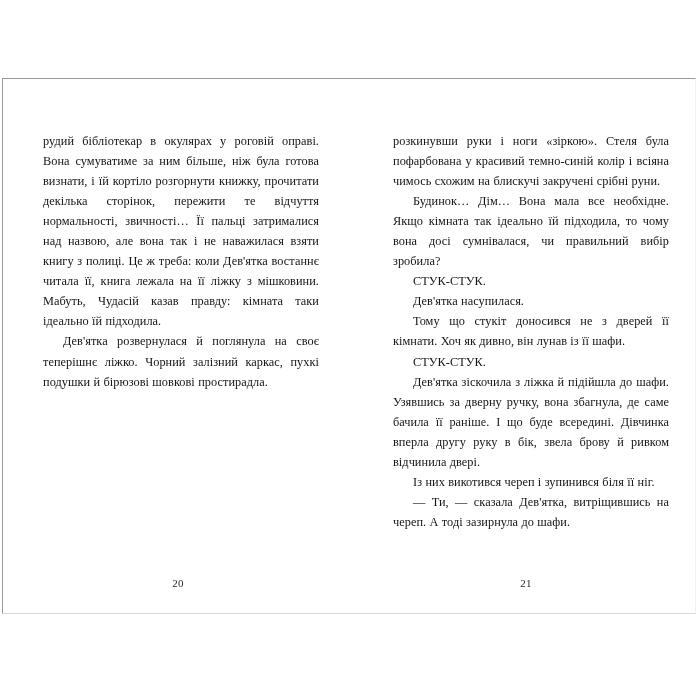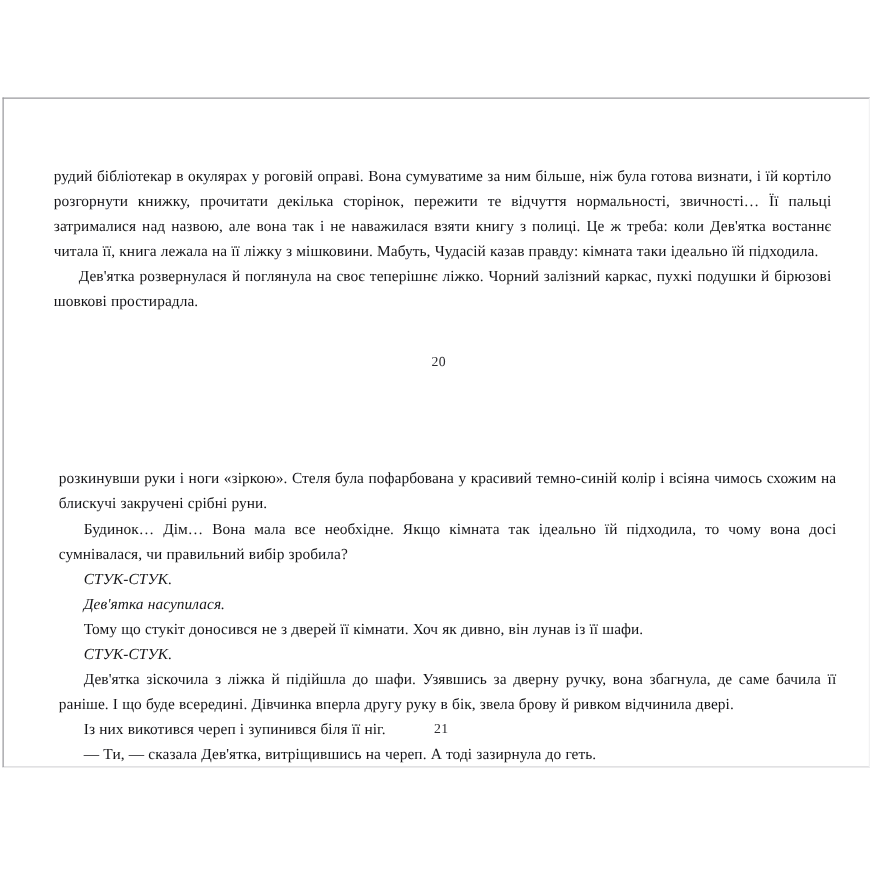--- a/index.html
+++ b/index.html
@@ -30,21 +30,21 @@
     top: 78px;
     width: 694px;
     height: 536px;
     background: #ffffff;
     border-top: 1px solid #9a9a9e;
     border-left: 1px solid #9a9a9e;
     border-bottom: 1px solid #d8d8da;
     border-right: 1px solid #f2f2f3;
     box-sizing: border-box;
     display: flex;
-    flex-direction: column;
+    flex-direction: row;
     justify-content: flex-end;
   }
 
   .page {
     position: relative;
     box-sizing: border-box;
     flex: 1 1 50%;
     height: 100%;
   }
 
@@ -63,21 +63,21 @@
     font-size: 12.3px;
     line-height: 20.05px;
     color: #141417;
     letter-spacing: 0.05px;
     word-spacing: 0.2px;
     hyphens: manual;
     -webkit-hyphens: manual;
   }
   p.para.indent   { text-indent: 20px; }
   p.para.noindent { text-indent: 0; }
-  p.para.last     { text-align-last: left; font-style: italic; }
+  p.para.last     { text-align-last: left; }
   p.para.italic   { font-style: italic; font-weight: 600; }
 
   
   .folio {
     position: absolute;
     left: 14px;
     right: 0;
     bottom: 24px;
     text-align: center;
     font-size: 11px;
@@ -105,19 +105,19 @@
     <div class="page page-right">
       <div class="textblock">
         <p class="para noindent">розкинувши руки і ноги «зіркою». Стеля була пофарбована у красивий темно-синій колір і всіяна чимось схожим на блискучі закручені срібні руни.</p>
         <p class="para indent">Будинок… Дім… Вона мала все необхідне. Якщо кімната так ідеально їй підходила, то чому вона досі сумнівалася, чи правильний вибір зробила?</p>
         <p class="para indent last">СТУК-СТУК.</p>
         <p class="para indent last">Дев'ятка насупилася.</p>
         <p class="para indent">Тому що стукіт доносився не з дверей її кімнати. Хоч як дивно, він лунав із її шафи.</p>
         <p class="para indent last">СТУК-СТУК.</p>
         <p class="para indent">Дев'ятка зіскочила з ліжка й підійшла до шафи. Узявшись за дверну ручку, вона збагнула, де саме бачила її раніше. І що буде всередині. Дівчинка вперла другу руку в бік, звела брову й ривком відчинила двері.</p>
         <p class="para indent">Із них викотився череп і зупинився біля її ніг.</p>
-        <p class="para indent">— Ти, — сказала Дев'ятка, витріщившись на череп. А тоді зазирнула до геть.</p>
+        <p class="para indent">— Ти, — сказала Дев'ятка, витріщившись на череп. А тоді зазирнула до шафи.</p>
       </div>
       <div class="folio">21</div>
     </div>
 
   </div>
 </div>
 
 </body></html>

